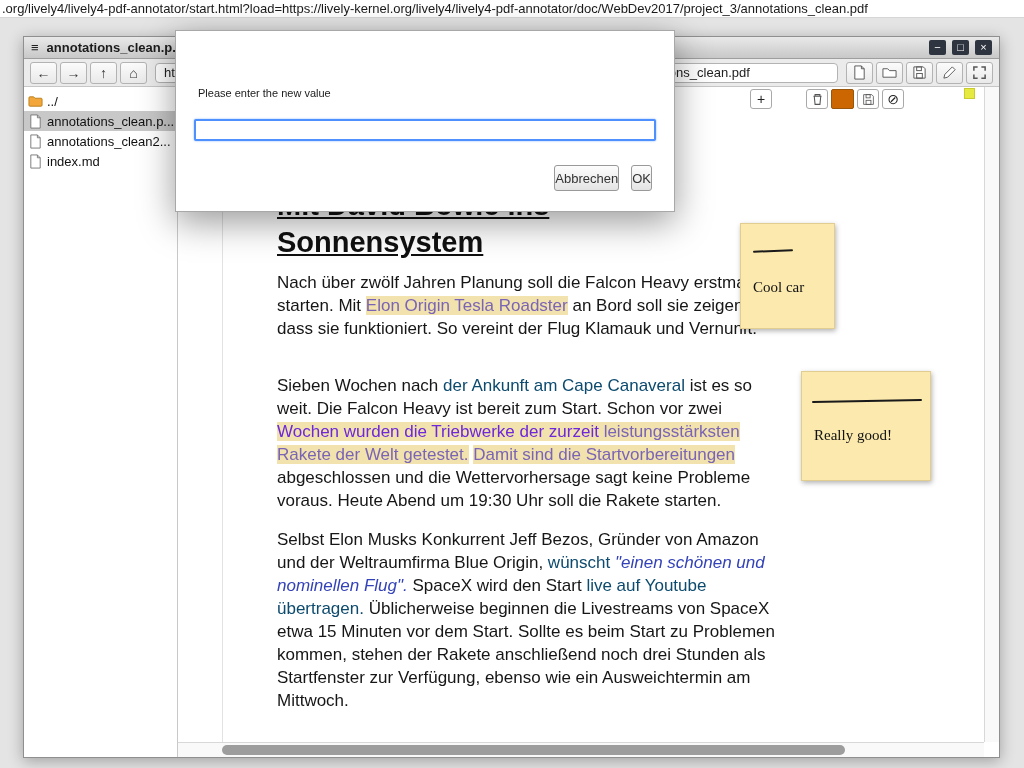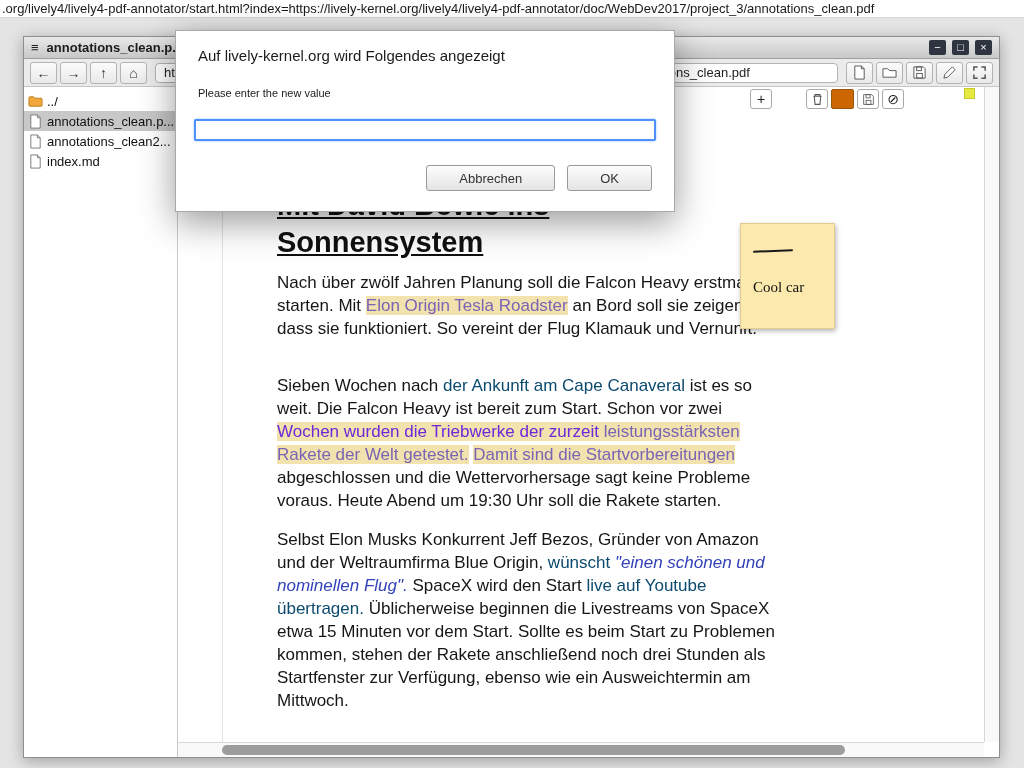--- a/index.html
+++ b/index.html
@@ -79,27 +79,27 @@
     background:#9d9d9d; border-radius:5px; }
 
   .dialog { position:absolute; left:175px; top:30px; width:500px; height:182px; background:#fff;
     border:1px solid #a8a8a8; box-shadow:0 10px 34px rgba(0,0,0,.4); z-index:50; }
   .dlg-title { position:absolute; left:22px; top:16px; font-size:15px; color:#1b1b1b; }
   .dlg-msg { position:absolute; left:22px; top:56px; font-size:11px; color:#1b1b1b; }
   .dlg-input { position:absolute; left:18px; top:88px; width:462px; height:22px;
     border:2px solid #4d90fe; border-radius:2px; font-size:13px; padding:0 5px; outline:none;
     box-shadow:0 0 2px rgba(77,144,254,.7); }
   .dlg-buttons { position:absolute; right:22px; top:134px; display:flex; gap:12px; }
-  .dlg-btn { height:26px; padding:0 32px; background:linear-gradient(#fdfdfd,#e4e4e4);
+  .dlg-btn { height:26px; padding:0 0; background:linear-gradient(#fdfdfd,#e4e4e4);
     border:1px solid #999; border-radius:3px; font-size:13px; color:#333; }
 </style>
 </head>
 <body>
 
-<div class="url-strip">.org/lively4/lively4-pdf-annotator/start.html?index=https://lively-kernel.org/lively4/lively4-pdf-annotator/doc/WebDev2017/project_3/annotations_clean.pdf</div>
+<div class="url-strip">.org/lively4/lively4-pdf-annotator/start.html?load=https://lively-kernel.org/lively4/lively4-pdf-annotator/doc/WebDev2017/project_3/annotations_clean.pdf</div>
 
 <div class="window">
 
   <div class="titlebar">
     <span class="hamburger">≡</span>
     <span class="win-title">annotations_clean.p...</span>
     <span class="win-controls">
       <span class="wc">−</span>
       <span class="wc">□</span>
       <span class="wc">×</span>
@@ -200,29 +200,32 @@
       <div class="h1">Sonnensystem</div>
       <p class="pdf-p p1"><span class="seg-t">Nach über zwölf Jahren Planung soll die Falcon Heavy erstmals starten. Mit </span><span class="seg-hl-link">Elon Origin Tesla Roadster</span><span class="seg-t"> an Bord soll sie zeigen, dass sie funktioniert. So vereint der Flug Klamauk und Vernunft.</span></p>
       <p class="pdf-p p2"><span class="seg-t">Sieben Wochen nach </span><span class="seg-link">der Ankunft am Cape Canaveral</span><span class="seg-t"> ist es so weit. Die Falcon Heavy ist bereit zum Start. Schon vor zwei </span><span class="seg-hl">Wochen wurden die Triebwerke der zurzeit </span><span class="seg-hl-link">leistungsstärksten Rakete der Welt getestet.</span><span class="seg-t"> </span><span class="seg-hl-link">Damit sind die Startvorbereitungen</span><span class="seg-t"> abgeschlossen und die Wettervorhersage sagt keine Probleme voraus. Heute Abend um 19:30 Uhr soll die Rakete starten.</span></p>
       <p class="pdf-p p3"><span class="seg-t">Selbst Elon Musks Konkurrent Jeff Bezos, Gründer von Amazon und der Weltraumfirma Blue Origin, </span><span class="seg-link">wünscht</span><span class="seg-t"> </span><span class="seg-link-i">"einen schönen und nominellen Flug".</span><span class="seg-t"> SpaceX wird den Start </span><span class="seg-link">live auf Youtube übertragen.</span><span class="seg-t"> Üblicherweise beginnen die Livestreams von SpaceX etwa 15 Minuten vor dem Start. Sollte es beim Start zu Problemen kommen, stehen der Rakete anschließend noch drei Stunden als Startfenster zur Verfügung, ebenso wie ein Ausweichtermin am Mittwoch.</span></p>
     </div>
 
     <div class="note note1">
       <div class="ink"></div>
       <div class="note-text">Cool car</div>
     </div>
+    <div class="note note2">
+      <div class="ink"></div>
+      <div class="note-text">Really good!</div>
+    </div>
 
     <div class="vscroll"></div>
     <div class="hscroll">
       <div class="hthumb"></div>
     </div>
   </div>
 </div>
 
 <div class="dialog">
-  <div class="dlg-title">Auf lively-kernel.org wird Folgendes angezeigt</div>
   <div class="dlg-msg">Please enter the new value</div>
   <input class="dlg-input" value="" style="">
   <div class="dlg-buttons">
     <button class="dlg-btn">Abbrechen</button>
     <button class="dlg-btn">OK</button>
   </div>
 </div>
 
 </body></html>

